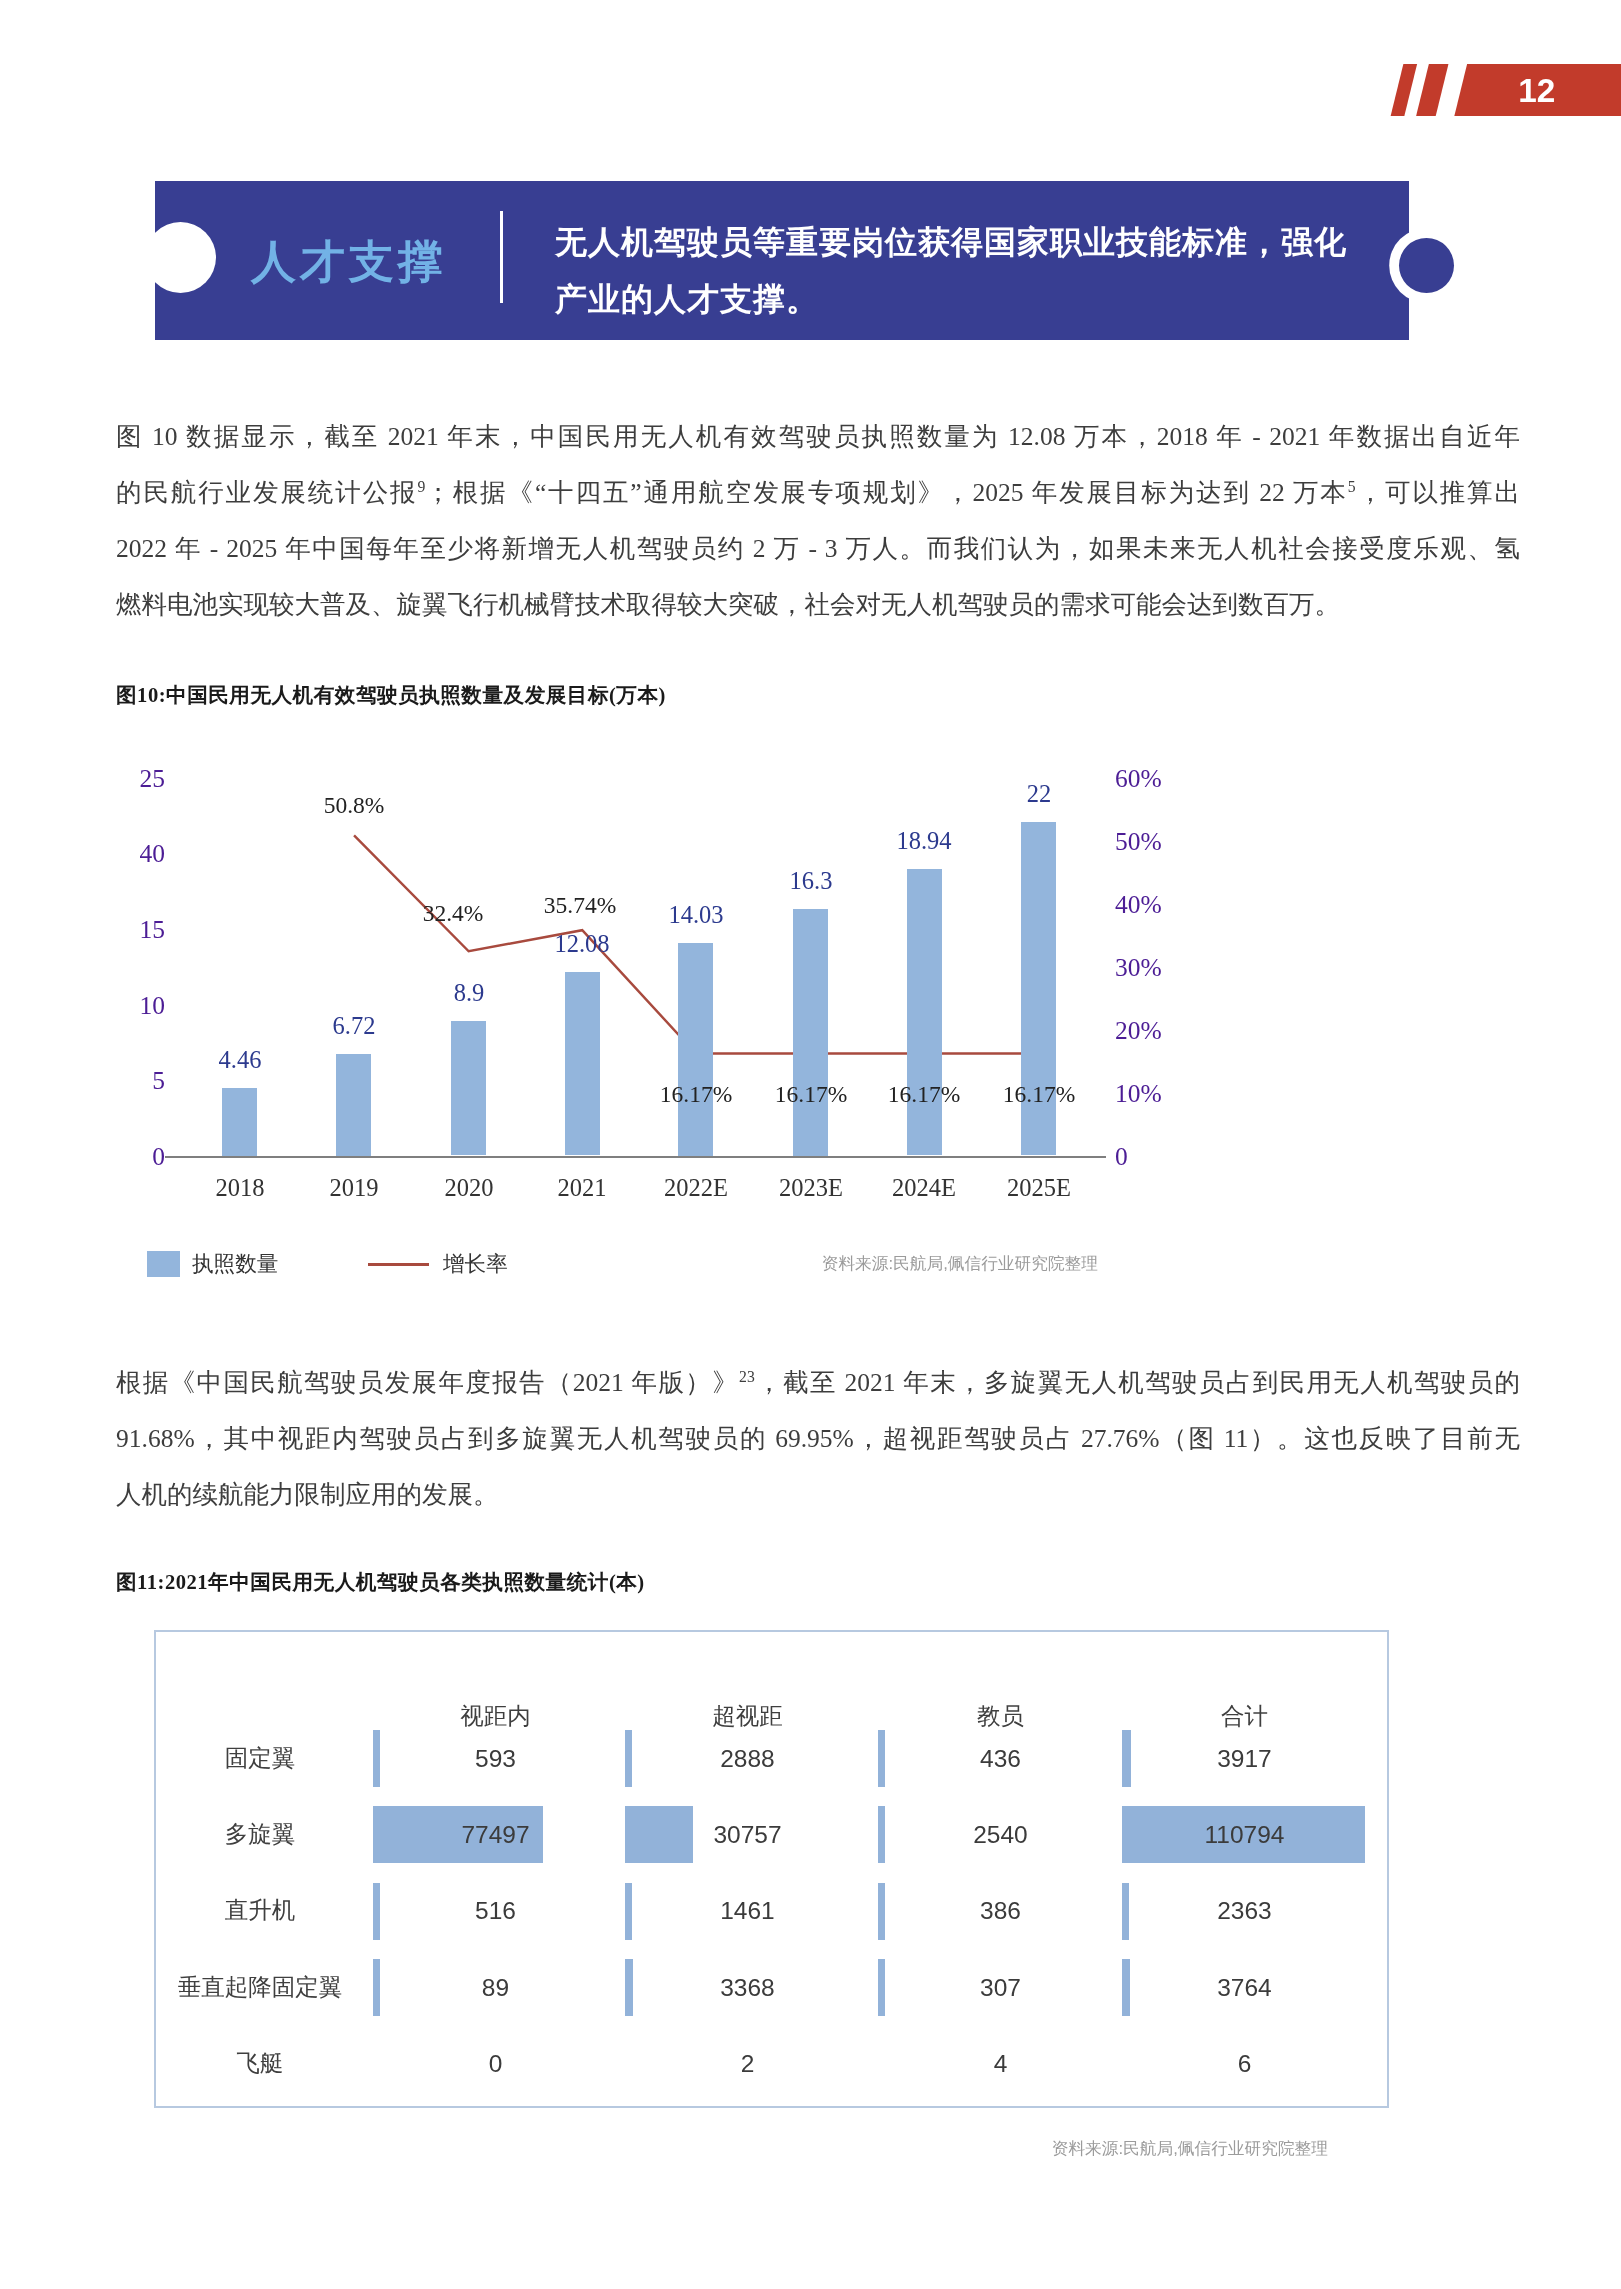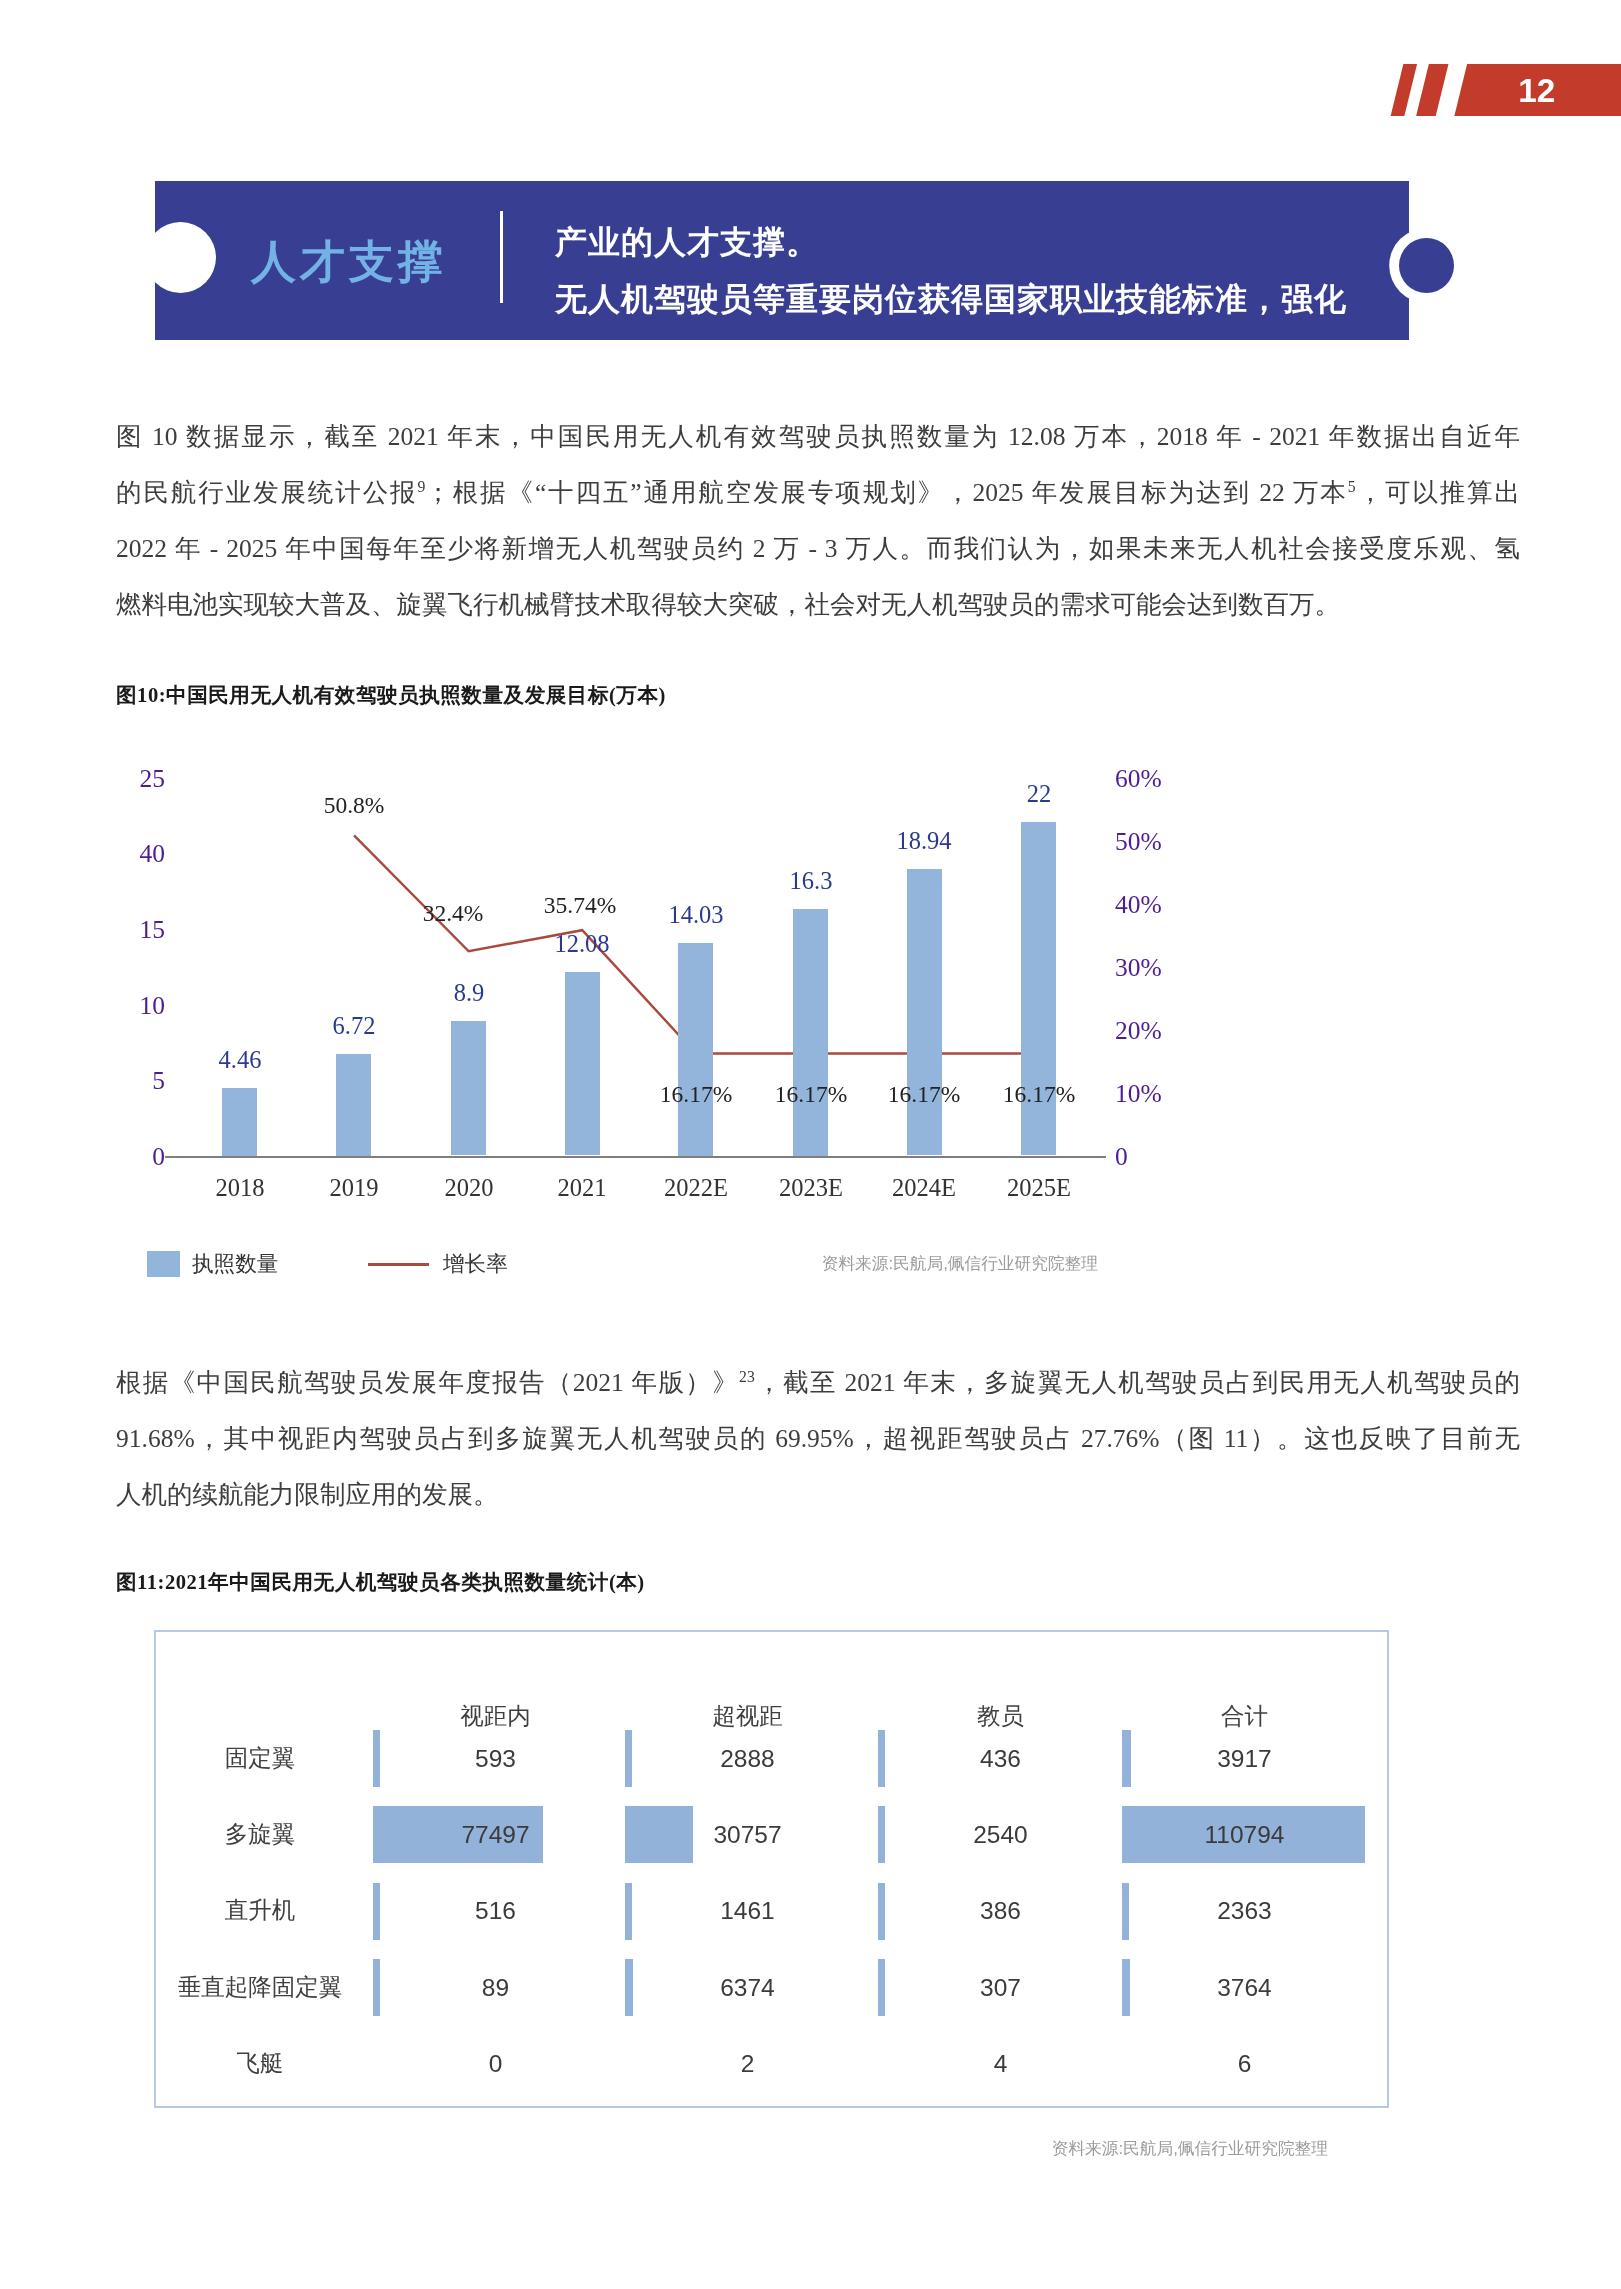--- a/index.html
+++ b/index.html
@@ -69,22 +69,22 @@
   <polygon points="97,0 254,0 254,53 84,53" fill="#c23b2b"></polygon>
   <text x="168" y="39" text-anchor="middle" font-size="34" font-weight="bold" fill="#ffffff" font-family="Liberation Sans, sans-serif">12</text>
 </svg>
 
 <div id="banner">
   <div class="notch"></div>
   <div class="knob"></div>
   <div class="sec-title">人才支撑</div>
   <div class="divider"></div>
   <div class="headline">
+    <div>无人机驾驶员等重要岗位获得国家职业技能标准，强化</div>
     <div>产业的人才支撑。</div>
-    <div>无人机驾驶员等重要岗位获得国家职业技能标准，强化</div>
   </div>
 </div>
 
 <div id="para1" class="para" style="top:409px;">
     <div class="para-line just">图 10 数据显示，截至 2021 年末，中国民用无人机有效驾驶员执照数量为 12.08 万本，2018 年 - 2021 年数据出自近年</div>
     <div class="para-line just">的民航行业发展统计公报<sup>9</sup>；根据《“十四五”通用航空发展专项规划》，2025 年发展目标为达到 22 万本<sup>5</sup>，可以推算出</div>
     <div class="para-line just">2022 年 - 2025 年中国每年至少将新增无人机驾驶员约 2 万 - 3 万人。而我们认为，如果未来无人机社会接受度乐观、氢</div>
     <div class="para-line">燃料电池实现较大普及、旋翼飞行机械臂技术取得较大突破，社会对无人机驾驶员的需求可能会达到数百万。</div>
   </div>
 <div id="para2" class="para" style="top:1355px;">
@@ -180,21 +180,21 @@
     <div class="cell-bar" style="left: 469px; top: 251px; width: 6.9px; height: 57px;"></div>
     <div class="cell-val" style="left: 469px; top: 263px;">1461</div>
     <div class="cell-bar" style="left: 722px; top: 251px; width: 6.9px; height: 57px;"></div>
     <div class="cell-val" style="left: 722px; top: 263px;">386</div>
     <div class="cell-bar" style="left: 966px; top: 251px; width: 6.9px; height: 57px;"></div>
     <div class="cell-val" style="left: 966px; top: 263px;">2363</div>
     <div class="rowlab" style="left: 0px; top: 340px;">垂直起降固定翼</div>
     <div class="cell-bar" style="left: 217px; top: 327px; width: 6.9px; height: 57px;"></div>
     <div class="cell-val" style="left: 217px; top: 340px;">89</div>
     <div class="cell-bar" style="left: 469px; top: 327px; width: 7.8px; height: 57px;"></div>
-    <div class="cell-val" style="left: 469px; top: 340px;">6374</div>
+    <div class="cell-val" style="left: 469px; top: 340px;">3368</div>
     <div class="cell-bar" style="left: 722px; top: 327px; width: 6.9px; height: 57px;"></div>
     <div class="cell-val" style="left: 722px; top: 340px;">307</div>
     <div class="cell-bar" style="left: 966px; top: 327px; width: 7.8px; height: 57px;"></div>
     <div class="cell-val" style="left: 966px; top: 340px;">3764</div>
     <div class="rowlab" style="left: 0px; top: 416px;">飞艇</div>
     <div class="cell-val" style="left: 217px; top: 416px;">0</div>
     <div class="cell-val" style="left: 469px; top: 416px;">2</div>
     <div class="cell-val" style="left: 722px; top: 416px;">4</div>
     <div class="cell-val" style="left: 966px; top: 416px;">6</div>
   </div>

